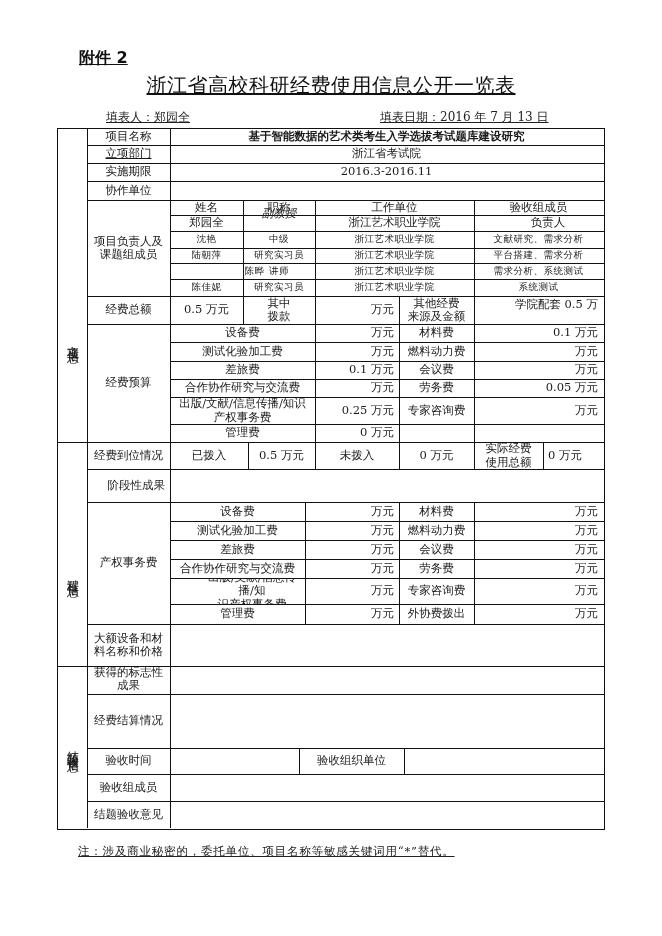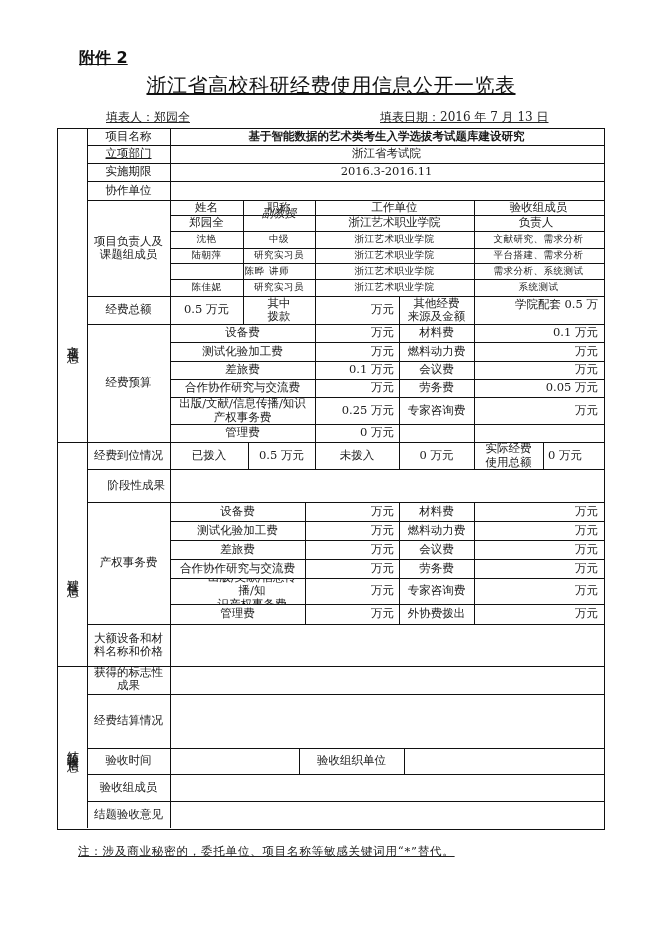--- a/index.html
+++ b/index.html
@@ -68,21 +68,21 @@
   <div class="vl" style="left:474px;top:200px;height:96px;"></div>
 
   <div class="cell" style="left:170px;top:200px;width:73px;height:15px;">姓名</div>
   <div class="cell" style="left:243px;top:200px;width:72px;height:15px;">职称</div>
   <div class="cell" style="left:315px;top:200px;width:159px;height:15px;">工作单位</div>
   <div class="cell" style="left:474px;top:200px;width:129px;height:15px;">验收组成员</div>
 
   <div class="cell" style="left:170px;top:215px;width:73px;height:16px;">郑园全</div>
   <div class="cell" style="left:243px;top:206px;width:72px;height:16px;font-style:italic;">副教授</div>
   <div class="cell" style="left:315px;top:215px;width:159px;height:16px;">浙江艺术职业学院</div>
-  <div class="cell" style="left:464px;top:215px;width:144px;height:16px;">负责人</div>
+  <div class="cell" style="left:476px;top:215px;width:144px;height:16px;">负责人</div>
 
   <div class="cell sm" style="left:170px;top:231px;width:73px;height:17px;">沈艳</div>
   <div class="cell sm" style="left:243px;top:231px;width:72px;height:17px;">中级</div>
   <div class="cell sm" style="left:315px;top:231px;width:159px;height:17px;">浙江艺术职业学院</div>
   <div class="cell sm" style="left:474px;top:231px;width:129px;height:17px;">文献研究、需求分析</div>
 
   <div class="cell sm" style="left:170px;top:248px;width:73px;height:15px;">陆朝萍</div>
   <div class="cell sm" style="left:243px;top:248px;width:72px;height:15px;">研究实习员</div>
   <div class="cell sm" style="left:315px;top:248px;width:159px;height:15px;">浙江艺术职业学院</div>
   <div class="cell sm" style="left:474px;top:248px;width:129px;height:15px;">平台搭建、需求分析</div>

